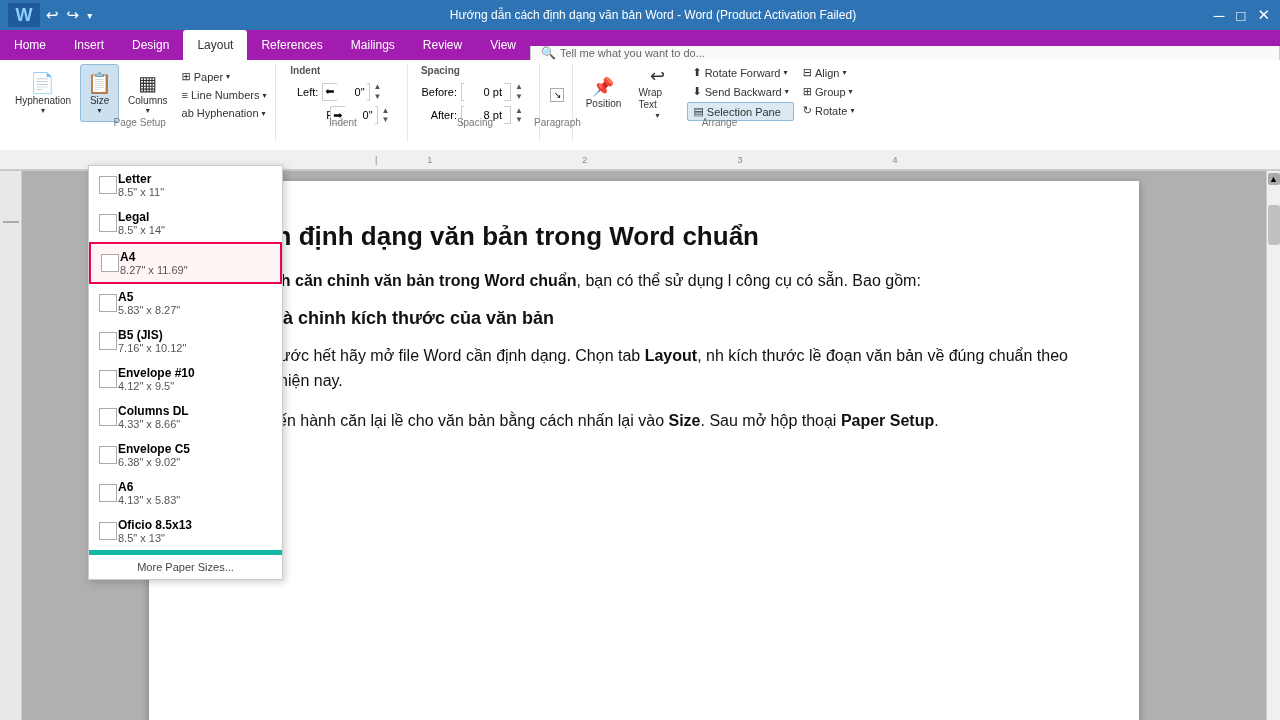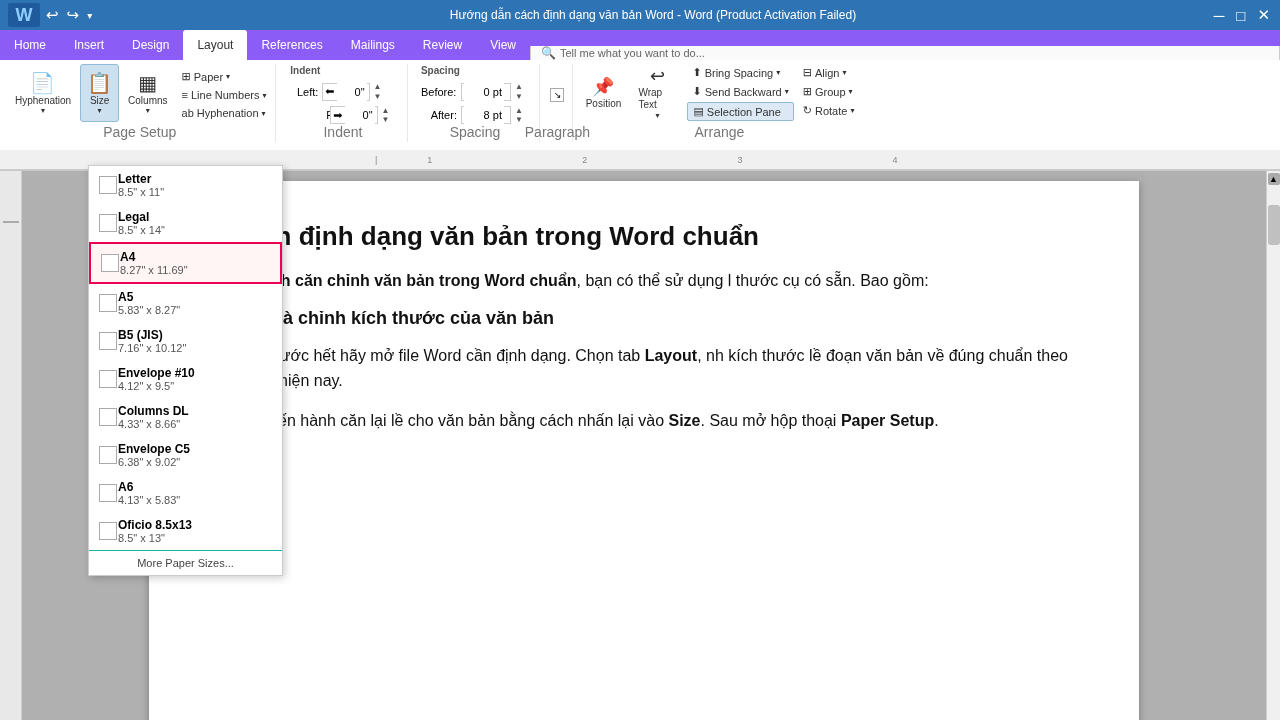--- a/index.html
+++ b/index.html
@@ -33,21 +33,21 @@
       font-size: 13px;
     }
 
     
     .ribbon {
       background: #fff;
       border-bottom: 1px solid #c8c8c8;
     }
     .ribbon-tabs {
       display: flex;
-      background: #8b5cf6;
+      background: #a21caf;
       height: 30px;
       align-items: flex-end;
     }
     .ribbon-tab {
       padding: 5px 14px;
       font-size: 12px;
       color: white;
       cursor: pointer;
       height: 100%;
       display: flex;
@@ -145,21 +145,21 @@
       flex-shrink: 0;
     }
     .page-size-info { display: flex; flex-direction: column; }
     .page-size-name { font-weight: 600; font-size: 12px; }
     .page-size-dim { font-size: 11px; color: #555; }
     .page-size-more {
       text-align: center;
       padding: 6px;
       color: #444;
       cursor: pointer;
-      border-top: 1px solid #14b8a6;
+      border-top: 5px solid #14b8a6;
       font-size: 11px;
     }
 
     
     .main-area {
       display: flex;
       height: calc(720px - 30px - 120px);
       background: #a0a0a0;
       overflow: hidden;
     }
@@ -233,22 +233,22 @@
       height: 78px;
       justify-content: flex-start;
       align-items: center;
       padding: 0 4px 16px;
       position: relative;
       border-right: 1px solid #e8e8e8;
     }
     .group-wrapper:last-child { border-right: none; }
     .group-label {
       position: absolute;
-      bottom: 2px;
-      font-size: 14px;
+      bottom: 14px;
+      font-size: 10px;
       color: #777;
       white-space: nowrap;
     }
     .group-content {
       display: flex;
       align-items: flex-start;
       height: 62px;
       gap: 2px;
     }
     .ribbon-big-btn {
@@ -368,21 +368,21 @@
             </div>
         </div>
       </div>
       <span class="group-label">Indent</span>
     </div>
 
     <div class="group-wrapper" style="min-width:130px;">
       <div class="group-content" style="flex-direction:column;justify-content:center;gap:4px;">
         <div style="font-size:10px;color:#555;font-weight:bold;margin-bottom:2px;">Spacing</div>
         <div class="indent-row">
-          <span style="width:36px;font-size:11px;">Before:</span>
+          <span style="width:36px;text-align:right;font-size:11px;">Before:</span>
           <span style="display:flex;align-items:center;border:1px solid #ccc;background:white;height:18px;padding:0 2px;min-width:50px;font-size:11px;">
             <input type="text" class="indent-input" style="border: none; width: 40px; outline: none;" value="0 pt">
           </span>
           <div class="spin-btn">
               <span>▲</span>
               <span>▼</span>
             </div>
         </div>
         <div class="indent-row">
           <span style="width:36px;text-align:right;font-size:11px;">After:</span>
@@ -416,21 +416,21 @@
         <div style="display:flex;flex-direction:column;gap:2px;">
           <div class="ribbon-big-btn" style="height:56px;width:52px;">
             <div style="font-size:18px;">↩</div>
             <span style="font-size:10px;line-height:1.2;">Wrap Text</span>
             <span style="font-size:8px;">▾</span>
           </div>
         </div>
         <div style="display:flex;flex-direction:column;gap:2px;">
           <div class="ribbon-small-btn">
             <span>⬆</span>
-            <span>Bring Spacing</span>
+            <span>Rotate Forward</span>
             <span style="font-size:8px;">▾</span>
           </div>
           <div class="ribbon-small-btn">
             <span>⬇</span>
             <span>Send Backward</span>
             <span style="font-size:8px;">▾</span>
           </div>
           <div class="ribbon-small-btn highlighted" style="background:#dce8f4;border:1px solid #90bcd8;border-radius:2px;">
             <span>▤</span>
             <span>Selection Pane</span>
@@ -473,21 +473,21 @@
 
   <div class="left-margin" style="display:flex;flex-direction:column;align-items:center;padding-top:50px;gap:5px;">
     <div style="width:16px;height:2px;background:#aaa;"></div>
   </div>
 
   <div class="document-wrapper">
     <div style="background:#b0b0b0;flex:1;overflow-y:auto;overflow-x:hidden;">
       <div class="doc-page">
         <div class="doc-heading">II. Cách định dạng văn bản trong Word chuẩn</div>
         <div class="doc-para">
-          <span>Để biết </span><span class="doc-bold">cách căn chỉnh văn bản trong Word chuẩn</span><span>, bạn có thể sử dụng l thước cụ có sẵn. Bao gồm:</span>
+          <span>Để biết </span><span class="doc-bold">cách căn chỉnh văn bản trong Word chuẩn</span><span>, bạn có thể sử dụng l công cụ có sẵn. Bao gồm:</span>
         </div>
         <div class="doc-subheading">1.Căn lề và chỉnh kích thước của văn bản</div>
         <div class="doc-para">
           <span class="doc-bold">Bước 1:</span><span> Trước hết hãy mở file Word cần định dạng. Chọn tab </span><span class="doc-bold">Layout</span><span>, nh kích thước lề đoạn văn bản về đúng chuẩn theo các tài liệu hiện nay.</span>
         </div>
         <div class="doc-para">
           <span class="doc-bold">Bước 2:</span><span> Tiến hành căn lại lề cho văn bản bằng cách nhấn lại vào </span><span class="doc-bold">Size</span><span>. Sau mở hộp thoại </span><span class="doc-bold">Paper Setup</span><span>.</span>
         </div>
       </div>
     </div>

